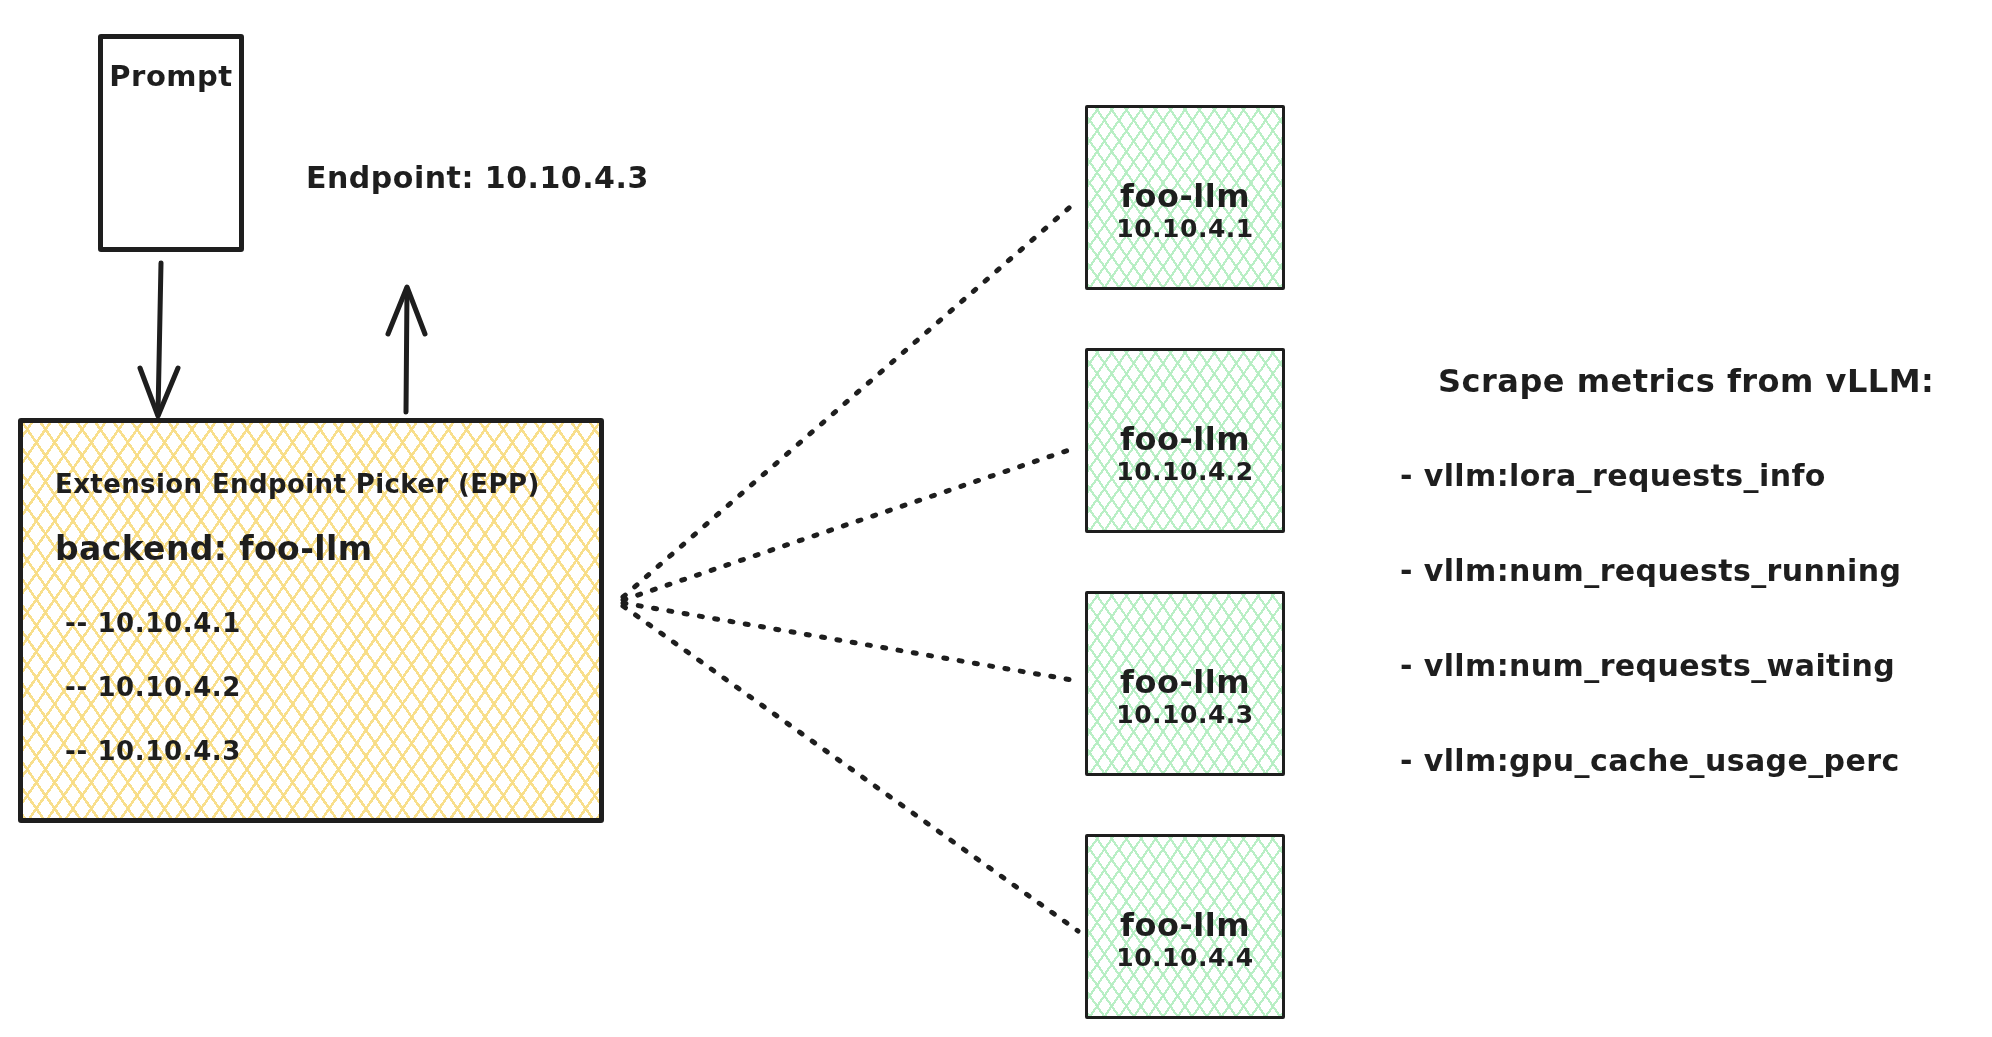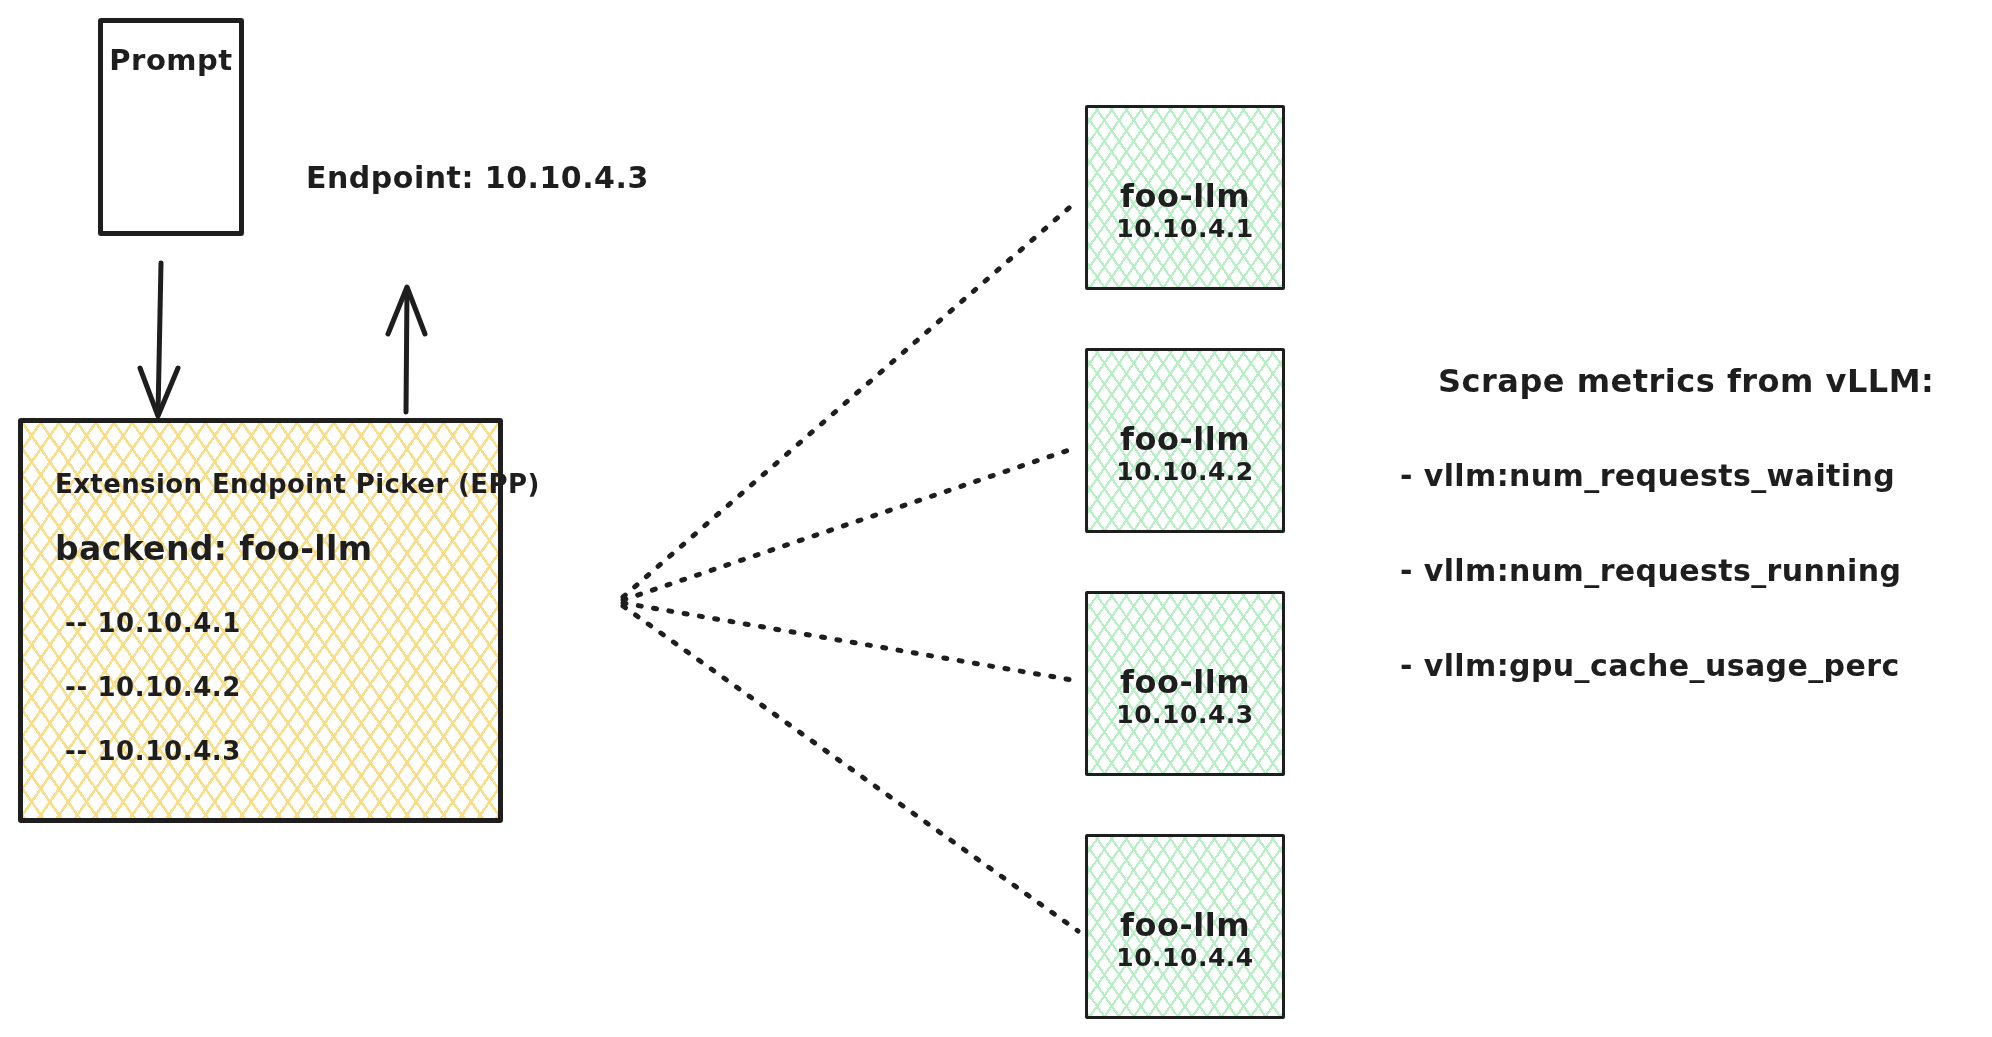--- a/index.html
+++ b/index.html
@@ -17,21 +17,21 @@
   }
   .svg-overlay {
     position: absolute;
     left: 0; top: 0;
     width: 1992px; height: 1037px;
   }
 
   
   .prompt-box {
     position: absolute;
-    left: 98px; top: 18px;
+    left: 98px; top: 34px;
     width: 146px; height: 218px;
     border: 5px solid #1e1e1e;
     border-radius: 3px;
     background: #ffffff;
     text-align: center;
     padding-top: 20px;
     font-size: 29px;
     font-weight: bold;
     letter-spacing: 0.5px;
   }
@@ -41,21 +41,21 @@
     left: 306px; top: 160px;
     font-size: 30px;
     font-weight: bold;
     letter-spacing: 0.5px;
     white-space: nowrap;
   }
 
   .epp-box {
     position: absolute;
     left: 18px; top: 418px;
-    width: 485px; height: 405px;
+    width: 586px; height: 405px;
     border: 5px solid #1e1e1e;
     border-radius: 3px;
     background:
       repeating-linear-gradient(55deg,  rgba(248,221,133,0.95) 0 2.6px, transparent 2.6px 15px),
       repeating-linear-gradient(-55deg, rgba(248,221,133,0.95) 0 2.6px, transparent 2.6px 15px),
       #ffffff;
     padding: 46px 20px 0 32px;
   }
   .epp-title {
     font-size: 26px;
@@ -194,19 +194,20 @@
     <div class="backend-ip">10.10.4.3</div>
   </div>
   <div class="backend-box backend-box-4">
     <div class="backend-name">foo-llm</div>
     <div class="backend-ip">10.10.4.4</div>
   </div>
 
   <div class="metrics-panel">
     <div class="metrics-title">Scrape metrics from vLLM:</div>
     <ul class="metrics-list">
+      <li>- vllm:lora_requests_info</li>
+      <li>- vllm:num_requests_running</li>
       <li>- vllm:num_requests_waiting</li>
-      <li>- vllm:num_requests_running</li>
       <li>- vllm:gpu_cache_usage_perc</li>
     </ul>
   </div>
 
 </div>
 
 </body></html>

